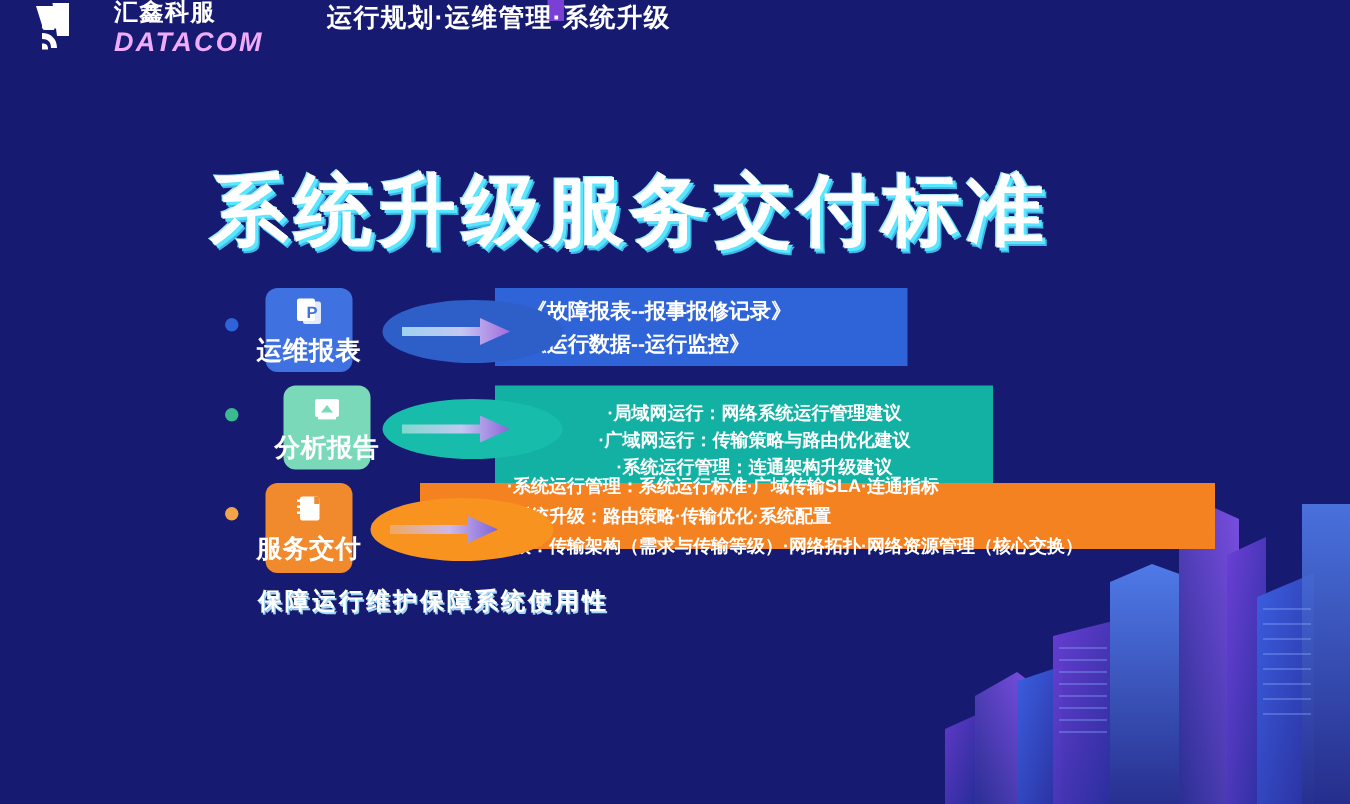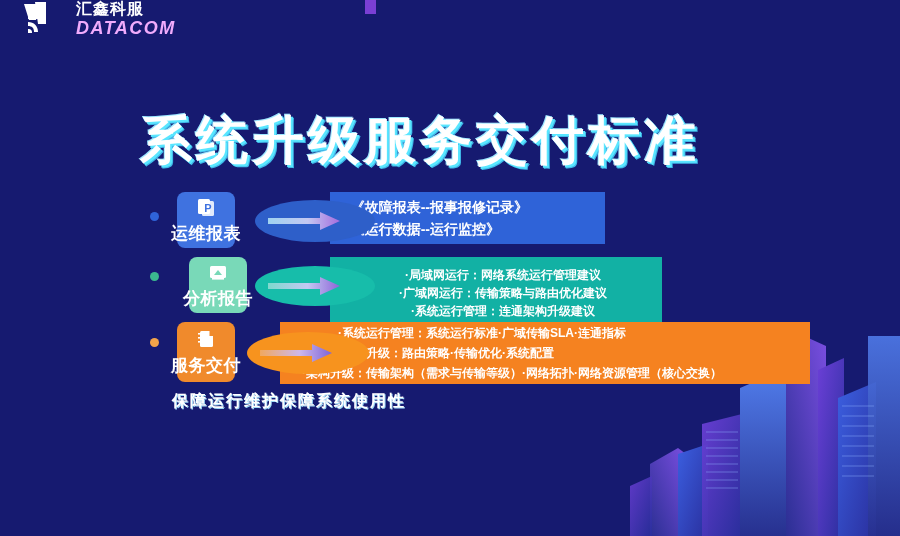--- a/index.html
+++ b/index.html
@@ -218,20 +218,21 @@
         <path d="M13 2 L24 2 L24 24 L16 24 Z" fill="#ffffff"></path>
         <path d="M6 22 C12 22 16 26 16 32 L12 32 C12 28 10 26 6 26 Z" fill="#ffffff"></path>
         <path d="M6 29 C9 29 10 30 10 33 L6 33 Z" fill="#ffffff"></path>
         <path d="M6 15 L22 15 L22 19 L6 19 Z" fill="#ffffff"></path>
       </svg>
       <div class="logo-text">
         <span class="logo-cn">汇鑫科服</span>
         <span class="logo-en">DATACOM</span>
       </div>
     </div>
+    <div class="header-tagline">运行规划·运维管理·系统升级</div>
   </div>
 
   <div class="main-title">系统升级服务交付标准</div>
 
   <div>
     <div class="row-dot" style="left:150px; top:212px; background:#2f63d8;"></div>
 
     <div class="panel" style="left:330px; top:192px; width:275px; height:52px; background:#2f63d8;">
       <div class="panel-line" style="font-size:14px; line-height:22px; padding-left:16px;">·《故障报表--报事报修记录》</div>
       <div class="panel-line" style="font-size:14px; line-height:22px; padding-left:16px;">·《运行数据--运行监控》</div>
@@ -286,21 +287,21 @@
         <path d="M7 14 L11 9 L15 14 Z" fill="#79d9b8"></path>
         <rect x="5" y="17" width="12" height="1.6" fill="#ffffff"></rect>
       </svg>
       <span class="badge-label">分析报告</span>
     </div>
   </div>
 
   <div>
     <div class="row-dot" style="left:150px; top:338px; background:#f2a44a;"></div>
 
-    <div class="panel" style="left:280px; top:322px; width:530px; height:62px; background:#f58220;">
+    <div class="panel" style="left:280px; top:322px; width:530px; height:44px; background:#f58220;">
       <div class="panel-line" style="font-size:12px; line-height:20px; padding-left:58px;">·系统运行管理：系统运行标准·广域传输SLA·连通指标</div>
       <div class="panel-line" style="font-size:12px; line-height:20px; padding-left:58px;">·系统升级：路由策略·传输优化·系统配置</div>
       <div class="panel-line" style="font-size:12px; line-height:20px; padding-left:22px;">·架构升级：传输架构（需求与传输等级）·网络拓扑·网络资源管理（核心交换）</div>
     </div>
 
     <div class="ellipse" style="left:247px; top:332px; width:122px; height:42px; background:#f7931e;"></div>
     <svg class="arrow-svg" style="left:260px; top:344px; width:72px; height:18px;" viewBox="0 0 72 18">
       <defs>
         <linearGradient id="ar3" x1="0" y1="0" x2="1" y2="0">
           <stop offset="0%" stop-color="#f0a860"></stop>

